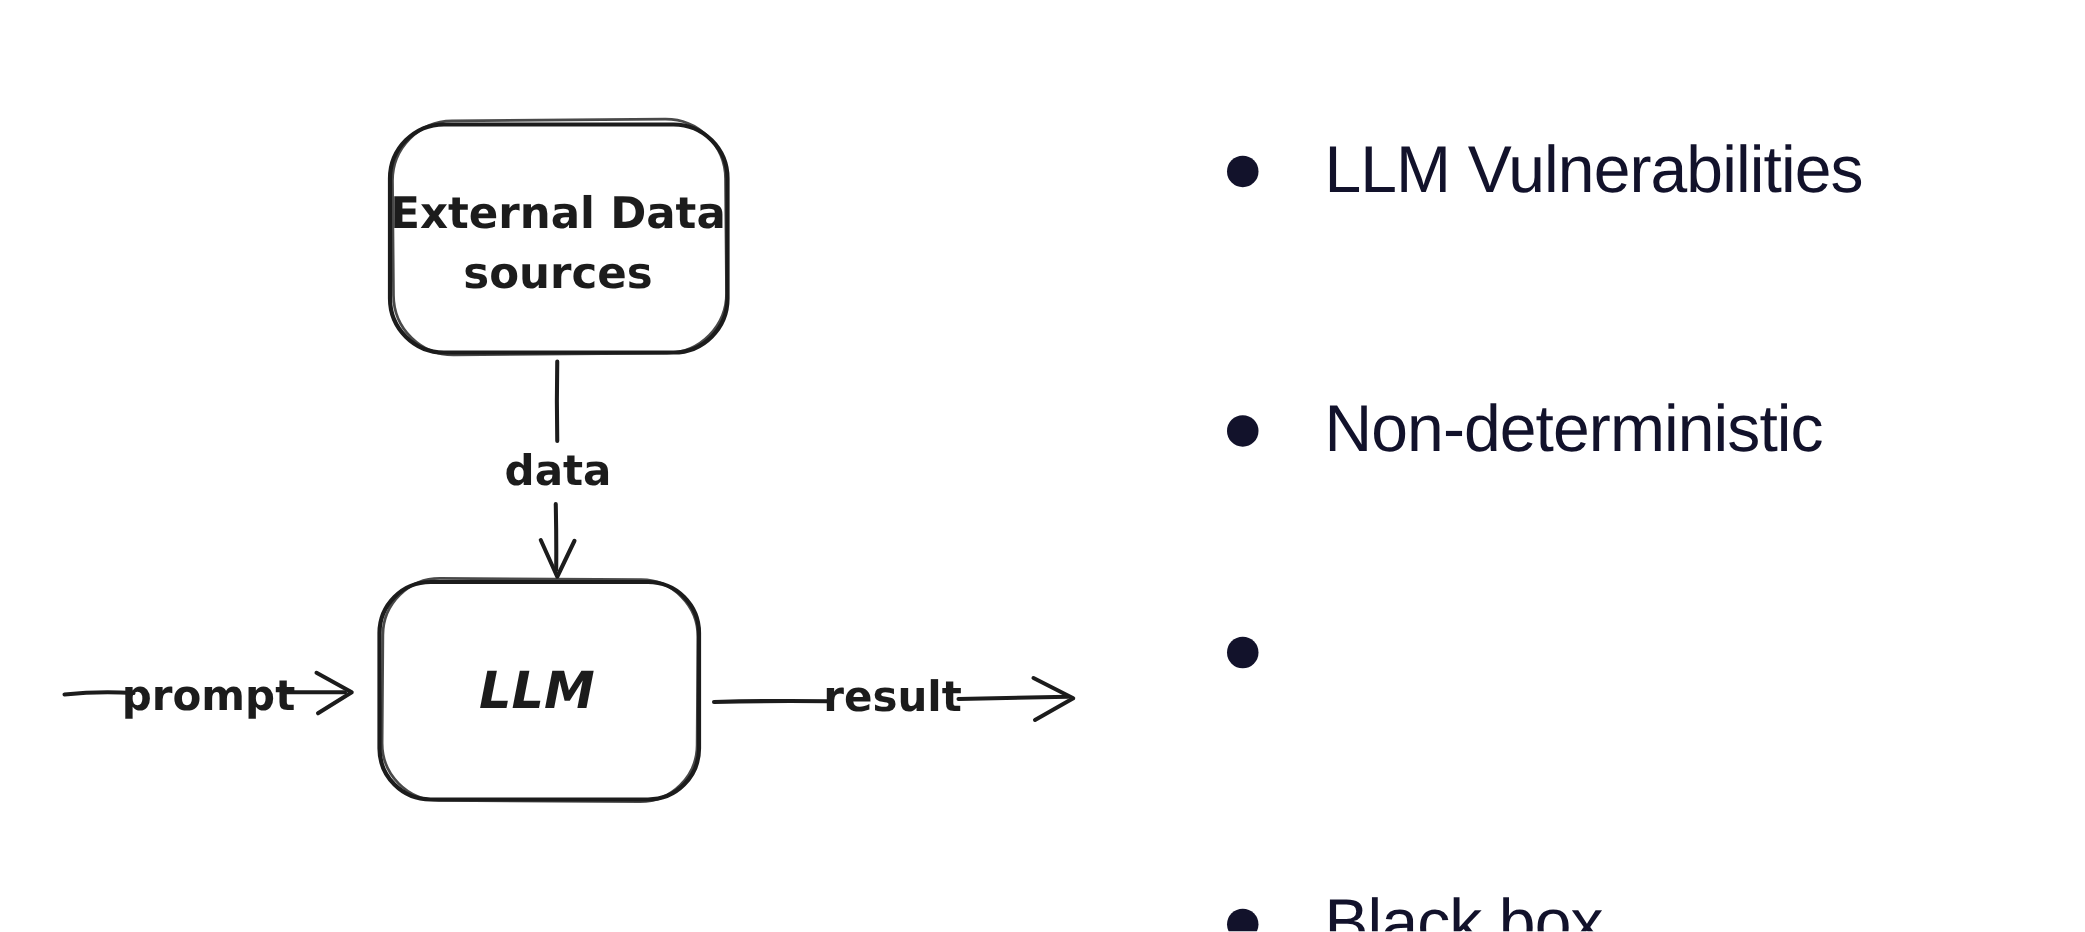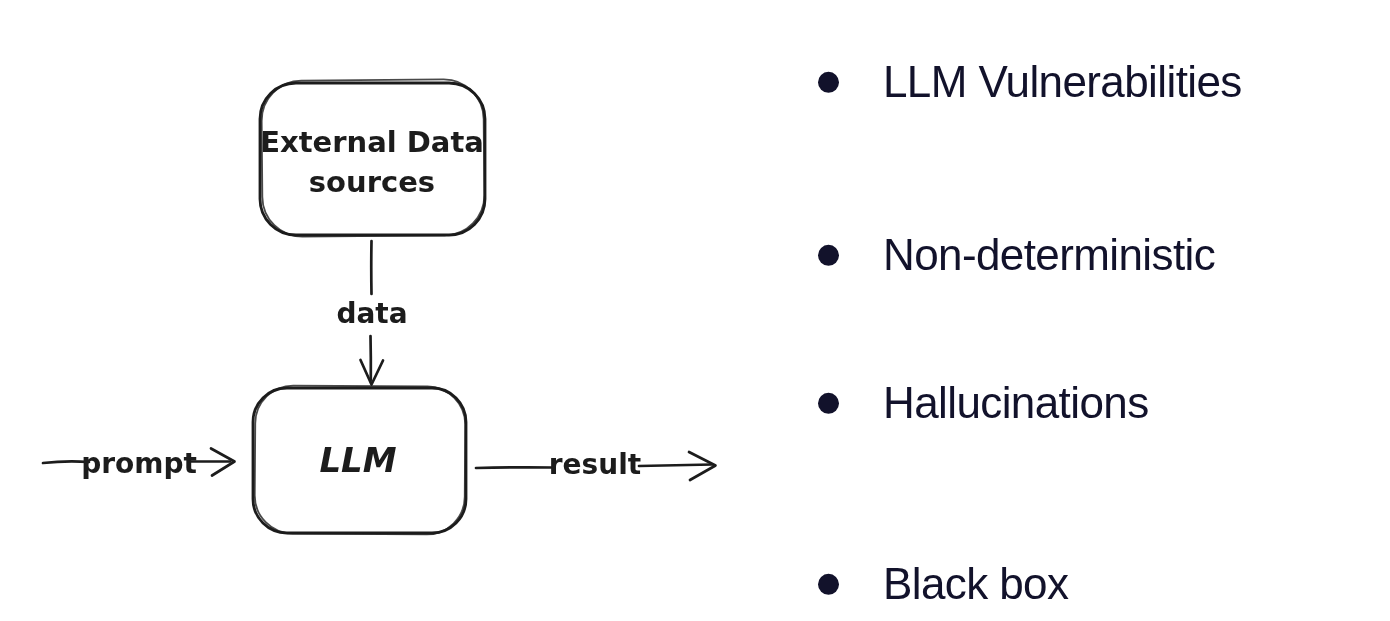--- a/index.html
+++ b/index.html
@@ -31,20 +31,21 @@
   .hand-edge{font-size:28px;}
   .hand-llm{font-size:34px;font-style:italic;font-weight:600;}
   
   .bullets{list-style:none;}
   .bullet-item{
     position:absolute;
     left:818px;
     transform:translateY(-50%);
     display:flex;align-items:center;gap:44px;
     white-space:nowrap;
+    margin-top:32px;
   }
   .dot{
     width:21px;height:21px;border-radius:50%;
     background:var(--bullet-dot);flex:none;
   }
   .bullet-label{
     font-size:44px;line-height:1.1;
     letter-spacing:-0.6px;
     color:var(--list-text);
   }
@@ -95,21 +96,20 @@
     <li class="bullet-item" style="top:82px">
       <span class="dot"></span>
       <span class="bullet-label">LLM Vulnerabilities</span>
     </li>
     <li class="bullet-item" style="top:255px">
       <span class="dot"></span>
       <span class="bullet-label">Non-deterministic</span>
     </li>
     <li class="bullet-item" style="top:403px">
       <span class="dot"></span>
-      <span class="bullet-label">Hallucinations</span>
     </li>
     <li class="bullet-item" style="top:584px">
       <span class="dot"></span>
       <span class="bullet-label">Black box</span>
     </li>
   </ul>
 
 </div>
 
 </body></html>

